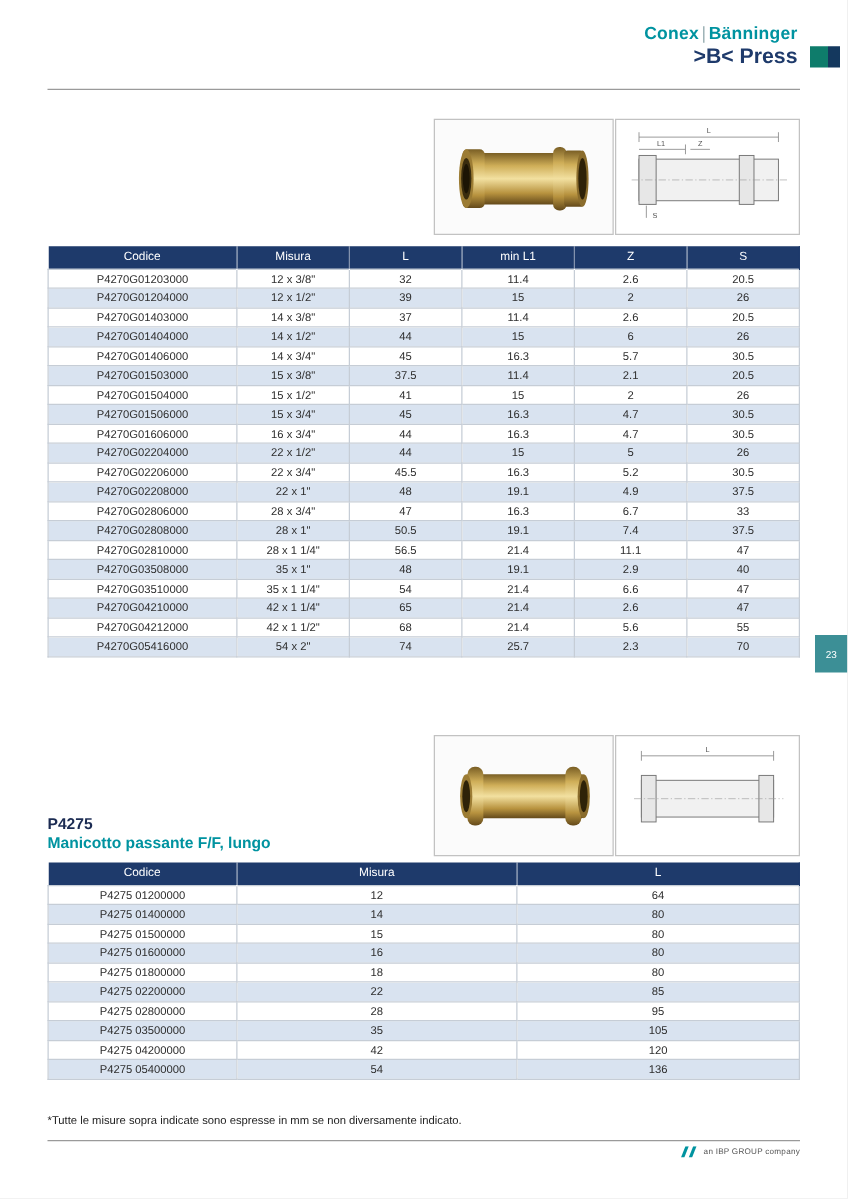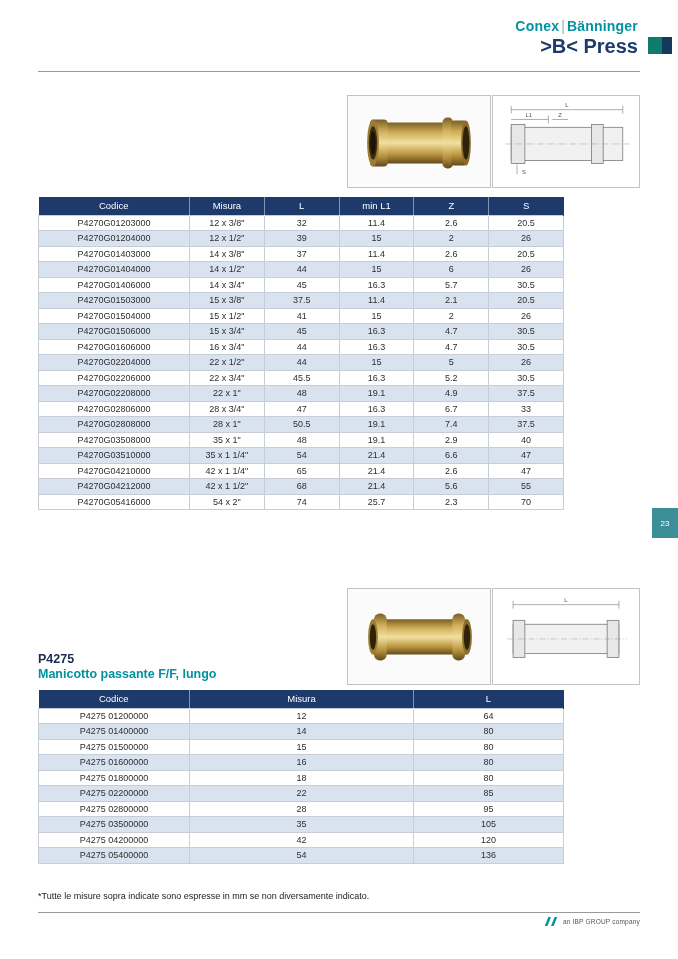--- a/index.html
+++ b/index.html
@@ -11,21 +11,21 @@
   *{margin:0;padding:0;box-sizing:border-box;}
   body{background:#d8d8d8;font-family:"Liberation Sans",sans-serif;}
   .page{position:relative;width:678px;height:959px;background:#ffffff;margin:0 auto;overflow:hidden;}
 
   
   .brand{position:absolute;top:18px;right:40px;text-align:right;}
   .brand-line1{font-size:14px;font-weight:bold;letter-spacing:.2px;}
   .brand-line1 .conex{color:var(--teal);}
   .brand-line1 .brand-sep{color:#9ab0b4;padding:0 2px;font-weight:normal;}
   .brand-line1 .banninger{color:var(--teal);}
-  .brand-line2{font-size:20px;font-weight:bold;color:var(--navy);margin-top:1px;}
+  .brand-line2{font-size:17px;font-weight:bold;color:var(--navy);margin-top:1px;}
   .corner-mark{position:absolute;top:37px;right:6px;width:24px;height:17px;
     background:linear-gradient(to right,#0e7c6b 0 60%,#14385e 60% 100%);}
 
   .rule{position:absolute;left:38px;width:602px;height:1px;background:#9a9a9a;}
   .rule-top{top:71px;}
   .rule-bottom{top:912px;}
 
   
   .photo-box,.drawing-box{position:absolute;background:#fbfbfb;border:1px solid #c2c2c2;}
   .fig1-photo{left:347px;top:95px;width:144px;height:93px;}
@@ -35,21 +35,21 @@
   .photo-box svg,.drawing-box svg{width:100%;height:100%;display:block;}
 
   
   .section-head{position:absolute;left:38px;}
   .sh1{top:158px;}
   .sh2{top:652px;}
   .sec-code{font-size:12.5px;font-weight:bold;color:#1b2b52;}
   .sec-title{font-size:12.5px;font-weight:bold;color:var(--teal);margin-top:1px;}
 
   
-  .t{position:absolute;left:38px;width:526px;border-collapse:collapse;table-layout:fixed;
+  .t{position:absolute;left:38px;width:602px;border-collapse:collapse;table-layout:fixed;
      font-size:9px;color:#2e2e2e;}
   .t1{top:197px;}
   .t2{top:690px;}
   .t th{background:var(--navy);color:#fff;font-weight:normal;font-size:9.5px;height:18px;
         border-right:1px solid rgba(255,255,255,.45);}
   .t th:last-child{border-right:1px solid var(--navy);}
   .t td{height:15.5px;text-align:center;border:1px solid #c6cdd6;padding:0 2px;
         overflow:hidden;white-space:nowrap;}
   .t tbody tr:nth-child(even){background:var(--row_alt);}
   .t1 th:nth-child(1),.t1 td:nth-child(1){width:151px;}
@@ -241,20 +241,28 @@
         </tr>
         <tr>
           <td>P4270G02808000</td>
           <td>28 x 1"</td>
           <td>50.5</td>
           <td>19.1</td>
           <td>7.4</td>
           <td>37.5</td>
         </tr>
         <tr>
+          <td>P4270G02810000</td>
+          <td>28 x 1 1/4"</td>
+          <td>56.5</td>
+          <td>21.4</td>
+          <td>11.1</td>
+          <td>47</td>
+        </tr>
+        <tr>
           <td>P4270G03508000</td>
           <td>35 x 1"</td>
           <td>48</td>
           <td>19.1</td>
           <td>2.9</td>
           <td>40</td>
         </tr>
         <tr>
           <td>P4270G03510000</td>
           <td>35 x 1 1/4"</td>

